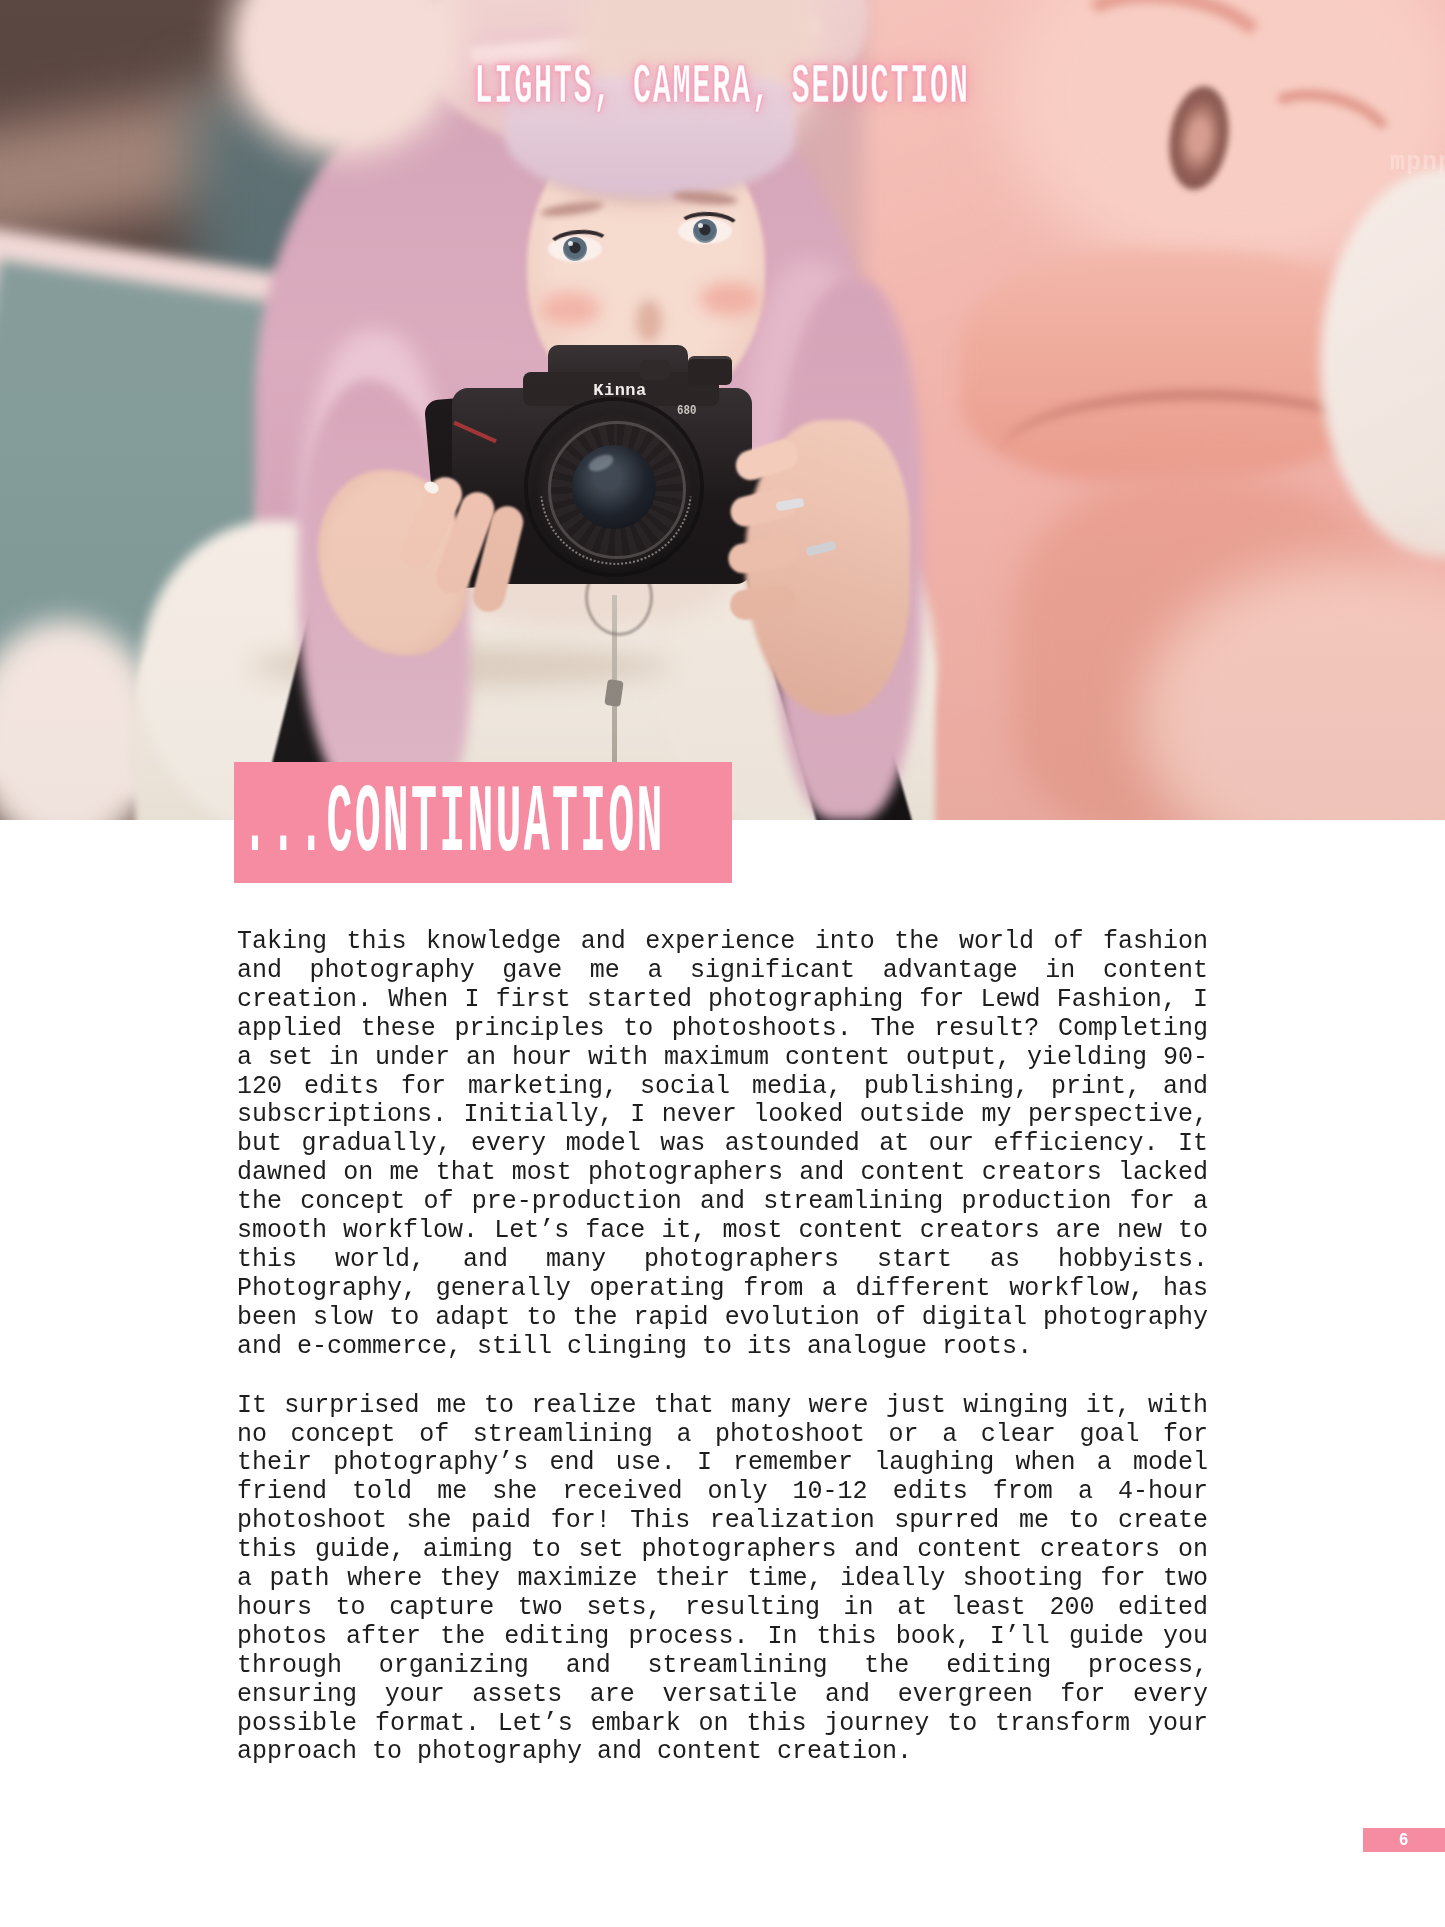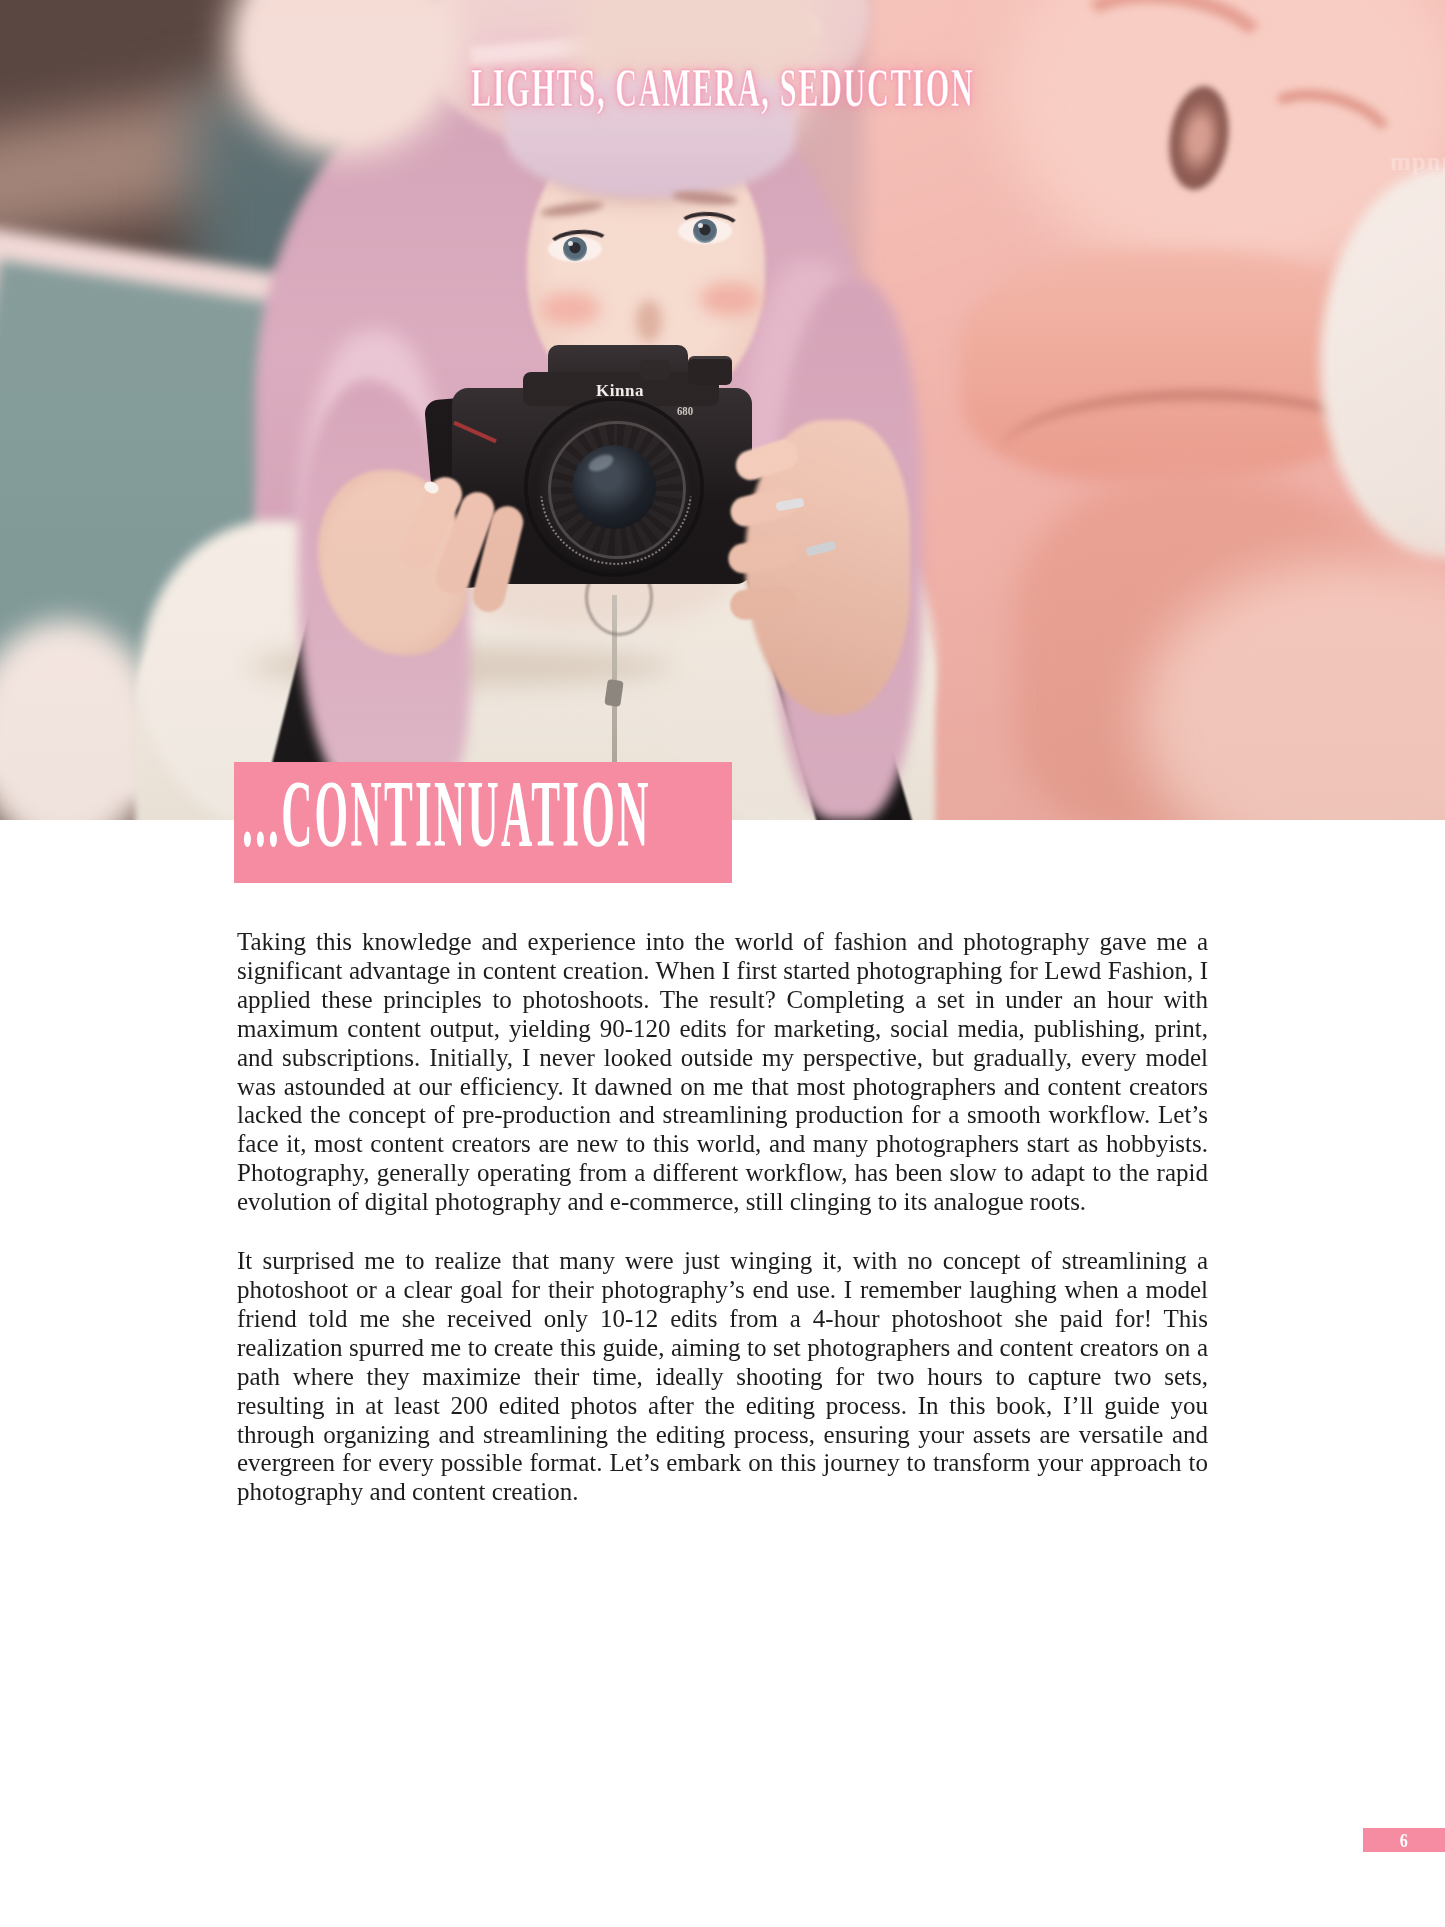--- a/index.html
+++ b/index.html
@@ -4,21 +4,21 @@
 <style>
   :root{
     --accent-pink:#F58CA2;
     --outline-pink:#F093AB;
     --body-text:#1D1D1D;
   }
   html,body{margin:0;padding:0;background:#e9e9e9;}
   .page{
     position:relative;width:1445px;height:1927px;margin:0 auto;
     background:#ffffff;overflow:hidden;
-    font-family:Liberation Serif, serif;
+    font-family:Liberation Mono, monospace;
   }
   
   .photo{position:absolute;left:0;top:0;width:1445px;height:820px;overflow:hidden;
     background:linear-gradient(100deg,#5a4741 0%,#7d655c 22%,#caa5ae 45%,#f0b4ab 70%,#f5c4ba 100%);}
   .photo .sh{position:absolute;}
   
   .bg-dark-tl{left:-80px;top:-90px;width:620px;height:480px;background:#4a3a34;filter:blur(30px);}
   .bg-beam{left:-60px;top:90px;width:560px;height:110px;background:#9c7f72;filter:blur(26px);transform:rotate(-10deg);}
   .bg-teal{left:190px;top:90px;width:260px;height:430px;background:#50696c;filter:blur(30px);}
   .bg-teal2{left:385px;top:120px;width:70px;height:190px;background:#5d8486;filter:blur(14px);}
@@ -110,21 +110,21 @@
   
   .header-title-wrap{position:absolute;left:0;top:60px;width:1445px;display:flex;justify-content:center;}
   .header-title{
     font-weight:bold;font-size:55px;line-height:1;letter-spacing:3px;white-space:nowrap;
     color:#ffffff;transform:scaleX(.55);transform-origin:center;
     -webkit-text-stroke:1px rgba(252,166,192,.55);
     text-shadow:0 0 3px rgba(246,140,170,.95),0 0 10px rgba(246,140,170,.8),0 0 22px rgba(246,140,170,.55);
   }
   .watermark{position:absolute;left:1390px;top:148px;font-size:25px;font-weight:bold;color:rgba(255,238,238,.38);letter-spacing:1px;}
   
-  .banner{position:absolute;left:234px;top:762px;width:498px;height:121px;background:var(--accent-pink);display:flex;}
+  .banner{position:absolute;left:234px;top:762px;width:498px;height:121px;background:var(--accent-pink);display:flex;align-items:center;}
   .banner-title{
     font-weight:bold;font-size:96px;line-height:1;letter-spacing:5px;white-space:nowrap;
     color:#ffffff;transform:scaleX(.45);transform-origin:left center;margin-left:8px;padding-top:4px;
   }
   
   .article{position:absolute;left:233px;top:924px;width:979px;font-size:25px;line-height:28.9px;text-align:justify;color:var(--body-text);}
   .article p{margin:4px;}
   .article p + p{margin-top:30px;}
   
   .footer-title-wrap{position:absolute;left:0;top:1813px;width:1445px;display:flex;justify-content:center;}

